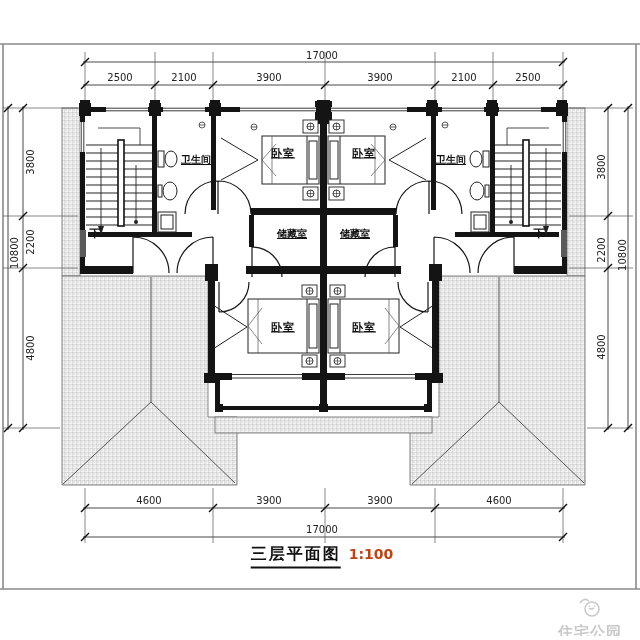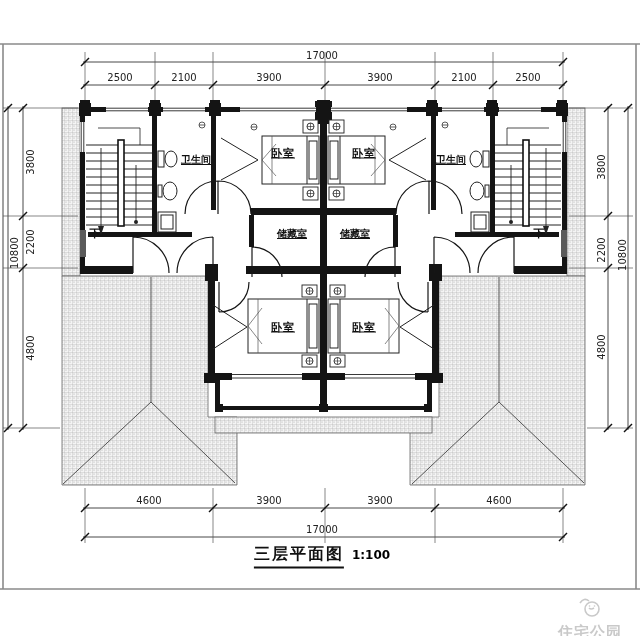--- a/index.html
+++ b/index.html
@@ -9,21 +9,21 @@
   .lbl{position:absolute;transform:translate(-50%,-50%);white-space:nowrap;}
   .dim{font-size:10px;color:#222;letter-spacing:0px;}
   .dim-v{transform:translate(-50%,-50%) rotate(-90deg);}
   .room{font-size:11px;font-weight:bold;color:#111;letter-spacing:1px;text-decoration:underline;}
   .small-room{font-size:10px;font-weight:bold;color:#111;text-decoration:underline;}
   .down{font-size:11px;font-weight:bold;color:#111;}
   .title-wrap{position:absolute;left:322px;top:556px;transform:translate(-50%,-50%);
               display:flex;align-items:baseline;gap:8px;}
   .title-main{font-size:16px;font-weight:bold;color:#111;letter-spacing:2px;
               border-bottom:2px solid #111;padding-bottom:2px;}
-  .title-scale{font-size:12px;font-weight:bold;color:#000000;}
+  .title-scale{font-size:14px;font-weight:bold;color:#c2410c;}
   .watermark{position:absolute;right:18px;top:595px;display:flex;align-items:center;gap:4px;
              color:#c9c9c9;font-size:15px;font-weight:bold;letter-spacing:1px;flex-direction:column;}
 </style>
 </head>
 <body>
 
 <div id="canvas">
 
 <svg id="plan-svg" width="640" height="640" viewBox="0 0 640 640">
   <defs>

